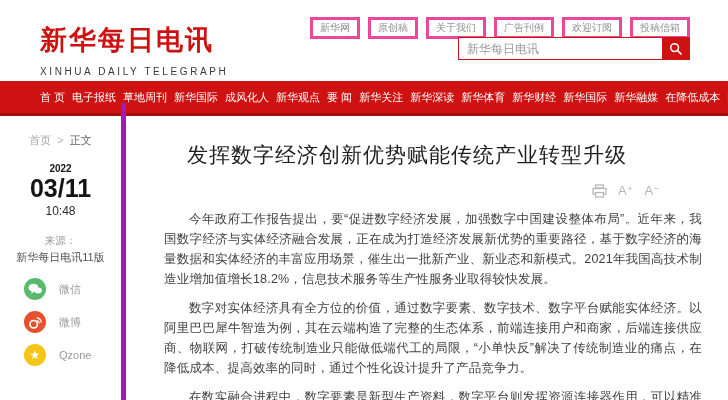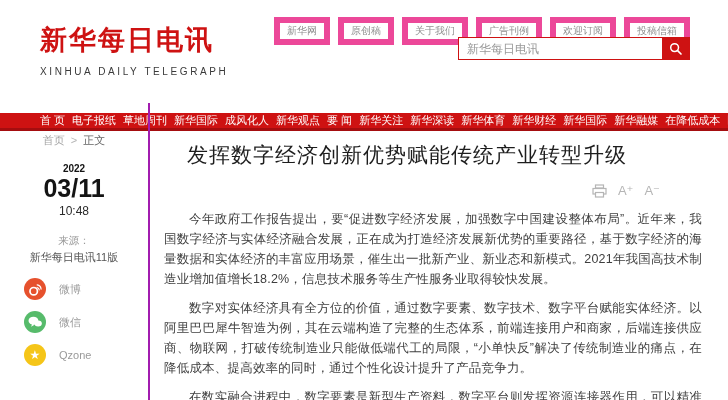--- a/index.html
+++ b/index.html
@@ -8,40 +8,40 @@
   .page { position:relative; width:728px; height:400px; background:#fff; }
 
   
   .header { position:absolute; top:0; left:0; right:0; height:81px; background:#fff;border-radius:10px; }
   .logo { position:absolute; left:40px; top:22px; cursor:pointer; }
   .logo-cn { font-size:27px; font-weight:bold; color:#ce1212; letter-spacing:2px;
     font-family:"Liberation Serif","DejaVu Serif",serif; }
   .logo-en { font-size:10px; color:#3a3a3a; letter-spacing:2.6px; margin-top:8px; }
 
   .top-links { position:absolute; right:38px; top:17px; display:flex; gap:8px; }
-  .top-link { font-size:10px; color:#8f8f8f; border:6px solid #ec4899; background:#fff;
+  .top-link { font-size:10px; color:#8f8f8f; border:3px solid #ec4899; background:#fff;
     padding:2px 7px; line-height:12px; cursor:pointer; white-space:nowrap; }
 
   .search-box { position:absolute; right:38px; top:37px; width:232px; height:23px;
     border:1px solid #ce1212; display:flex; }
   .search-input { flex:1; border:0; outline:none; font-size:12px; color:#666;
     padding:0 8px; font-family:inherit; }
   .search-input::placeholder { color:#999; opacity:1; }
   .search-btn { width:27px; height:21px; background:#ce1212; border:0; cursor:pointer;
     display:flex; align-items:center; justify-content:center; }
 
   
-  .nav { position:absolute; top:81px; left:0; right:0; height:18px; background:#ce1212;
+  .nav { position:absolute; top:81px; left:0; right:0; height:35px; background:#ce1212;
     border-bottom:3px solid #a50d0f; display:flex; align-items:center;
-    padding:0 24px 0 40px; gap:7px; justify-content:space-between;margin-top:32px; }
+    padding:0 24px 0 40px; gap:7px; justify-content:space-between; }
   .nav-item { font-size:11px; color:#fff; cursor:pointer; white-space:nowrap; line-height:19px; }
 
   
-  .left-col { position:absolute; top:103px; left:0; width:150px; bottom:0;
-    border-right:2px solid #a21caf; text-align:center; }
+  .left-col { position:absolute; top:103px; left:0; width:126px; bottom:0;
+    border-right:5px solid #a21caf; text-align:center; }
   .breadcrumb { margin-top:30px; font-size:11px; }
   .bc-home { color:#a5a5a5; cursor:pointer; }
   .bc-sep { color:#b5b5b5; margin:0 3px; }
   .bc-current { color:#666; }
   .meta-year { margin-top:15px; font-size:10px; font-weight:bold; color:#141414; }
   .meta-date { font-size:25px; font-weight:bold; color:#141414; line-height:28px; }
   .meta-time { font-size:12px; color:#2a2a2a; margin-top:2px; }
   .meta-source-label { margin-top:16px; font-size:10.5px; color:#999; }
   .meta-source { font-size:11px; color:#555; margin-top:2px; }
 
@@ -126,38 +126,38 @@
       <span class="bc-current">正文</span>
     </div>
     <div class="meta-year">2022</div>
     <div class="meta-date">03/11</div>
     <div class="meta-time">10:48</div>
     <div class="meta-source-label">来源：</div>
     <div class="meta-source">新华每日电讯11版</div>
 
     <div class="share">
       <div class="share-row">
+        <span class="share-circle c-wechat">
+          <svg width="14" height="12" viewBox="0 0 16 13">
+            <ellipse cx="6.2" cy="5" rx="5.6" ry="4.6" fill="#fff"></ellipse>
+            <path d="M3.5 12 L5 8.5 L7.5 9.5 Z" fill="#fff"></path>
+            <ellipse cx="11.6" cy="8.2" rx="4.2" ry="3.5" fill="#fff"></ellipse>
+          </svg>
+        </span>
+        <span class="share-label">微信</span>
+      </div>
+      <div class="share-row">
         <span class="share-circle c-weibo">
           <svg width="14" height="13" viewBox="0 0 16 15">
             <circle cx="6.5" cy="9.5" r="4.3" fill="none" stroke="#fff" stroke-width="2"></circle>
             <path d="M10.5 2.2 Q14.6 2.8 15 7" fill="none" stroke="#fff" stroke-width="1.4" stroke-linecap="round"></path>
             <path d="M10.3 5.2 Q12.6 5.7 12.9 7.9" fill="none" stroke="#fff" stroke-width="1.3" stroke-linecap="round"></path>
           </svg>
         </span>
         <span class="share-label">微博</span>
-      </div>
-      <div class="share-row">
-        <span class="share-circle c-wechat">
-          <svg width="14" height="12" viewBox="0 0 16 13">
-            <ellipse cx="6.2" cy="5" rx="5.6" ry="4.6" fill="#fff"></ellipse>
-            <path d="M3.5 12 L5 8.5 L7.5 9.5 Z" fill="#fff"></path>
-            <ellipse cx="11.6" cy="8.2" rx="4.2" ry="3.5" fill="#fff"></ellipse>
-          </svg>
-        </span>
-        <span class="share-label">微信</span>
       </div>
       <div class="share-row">
         <span class="share-circle c-qzone">
           <span class="qzone-star">★</span>
         </span>
         <span class="share-label">Qzone</span>
       </div>
     </div>
   </div>
 

